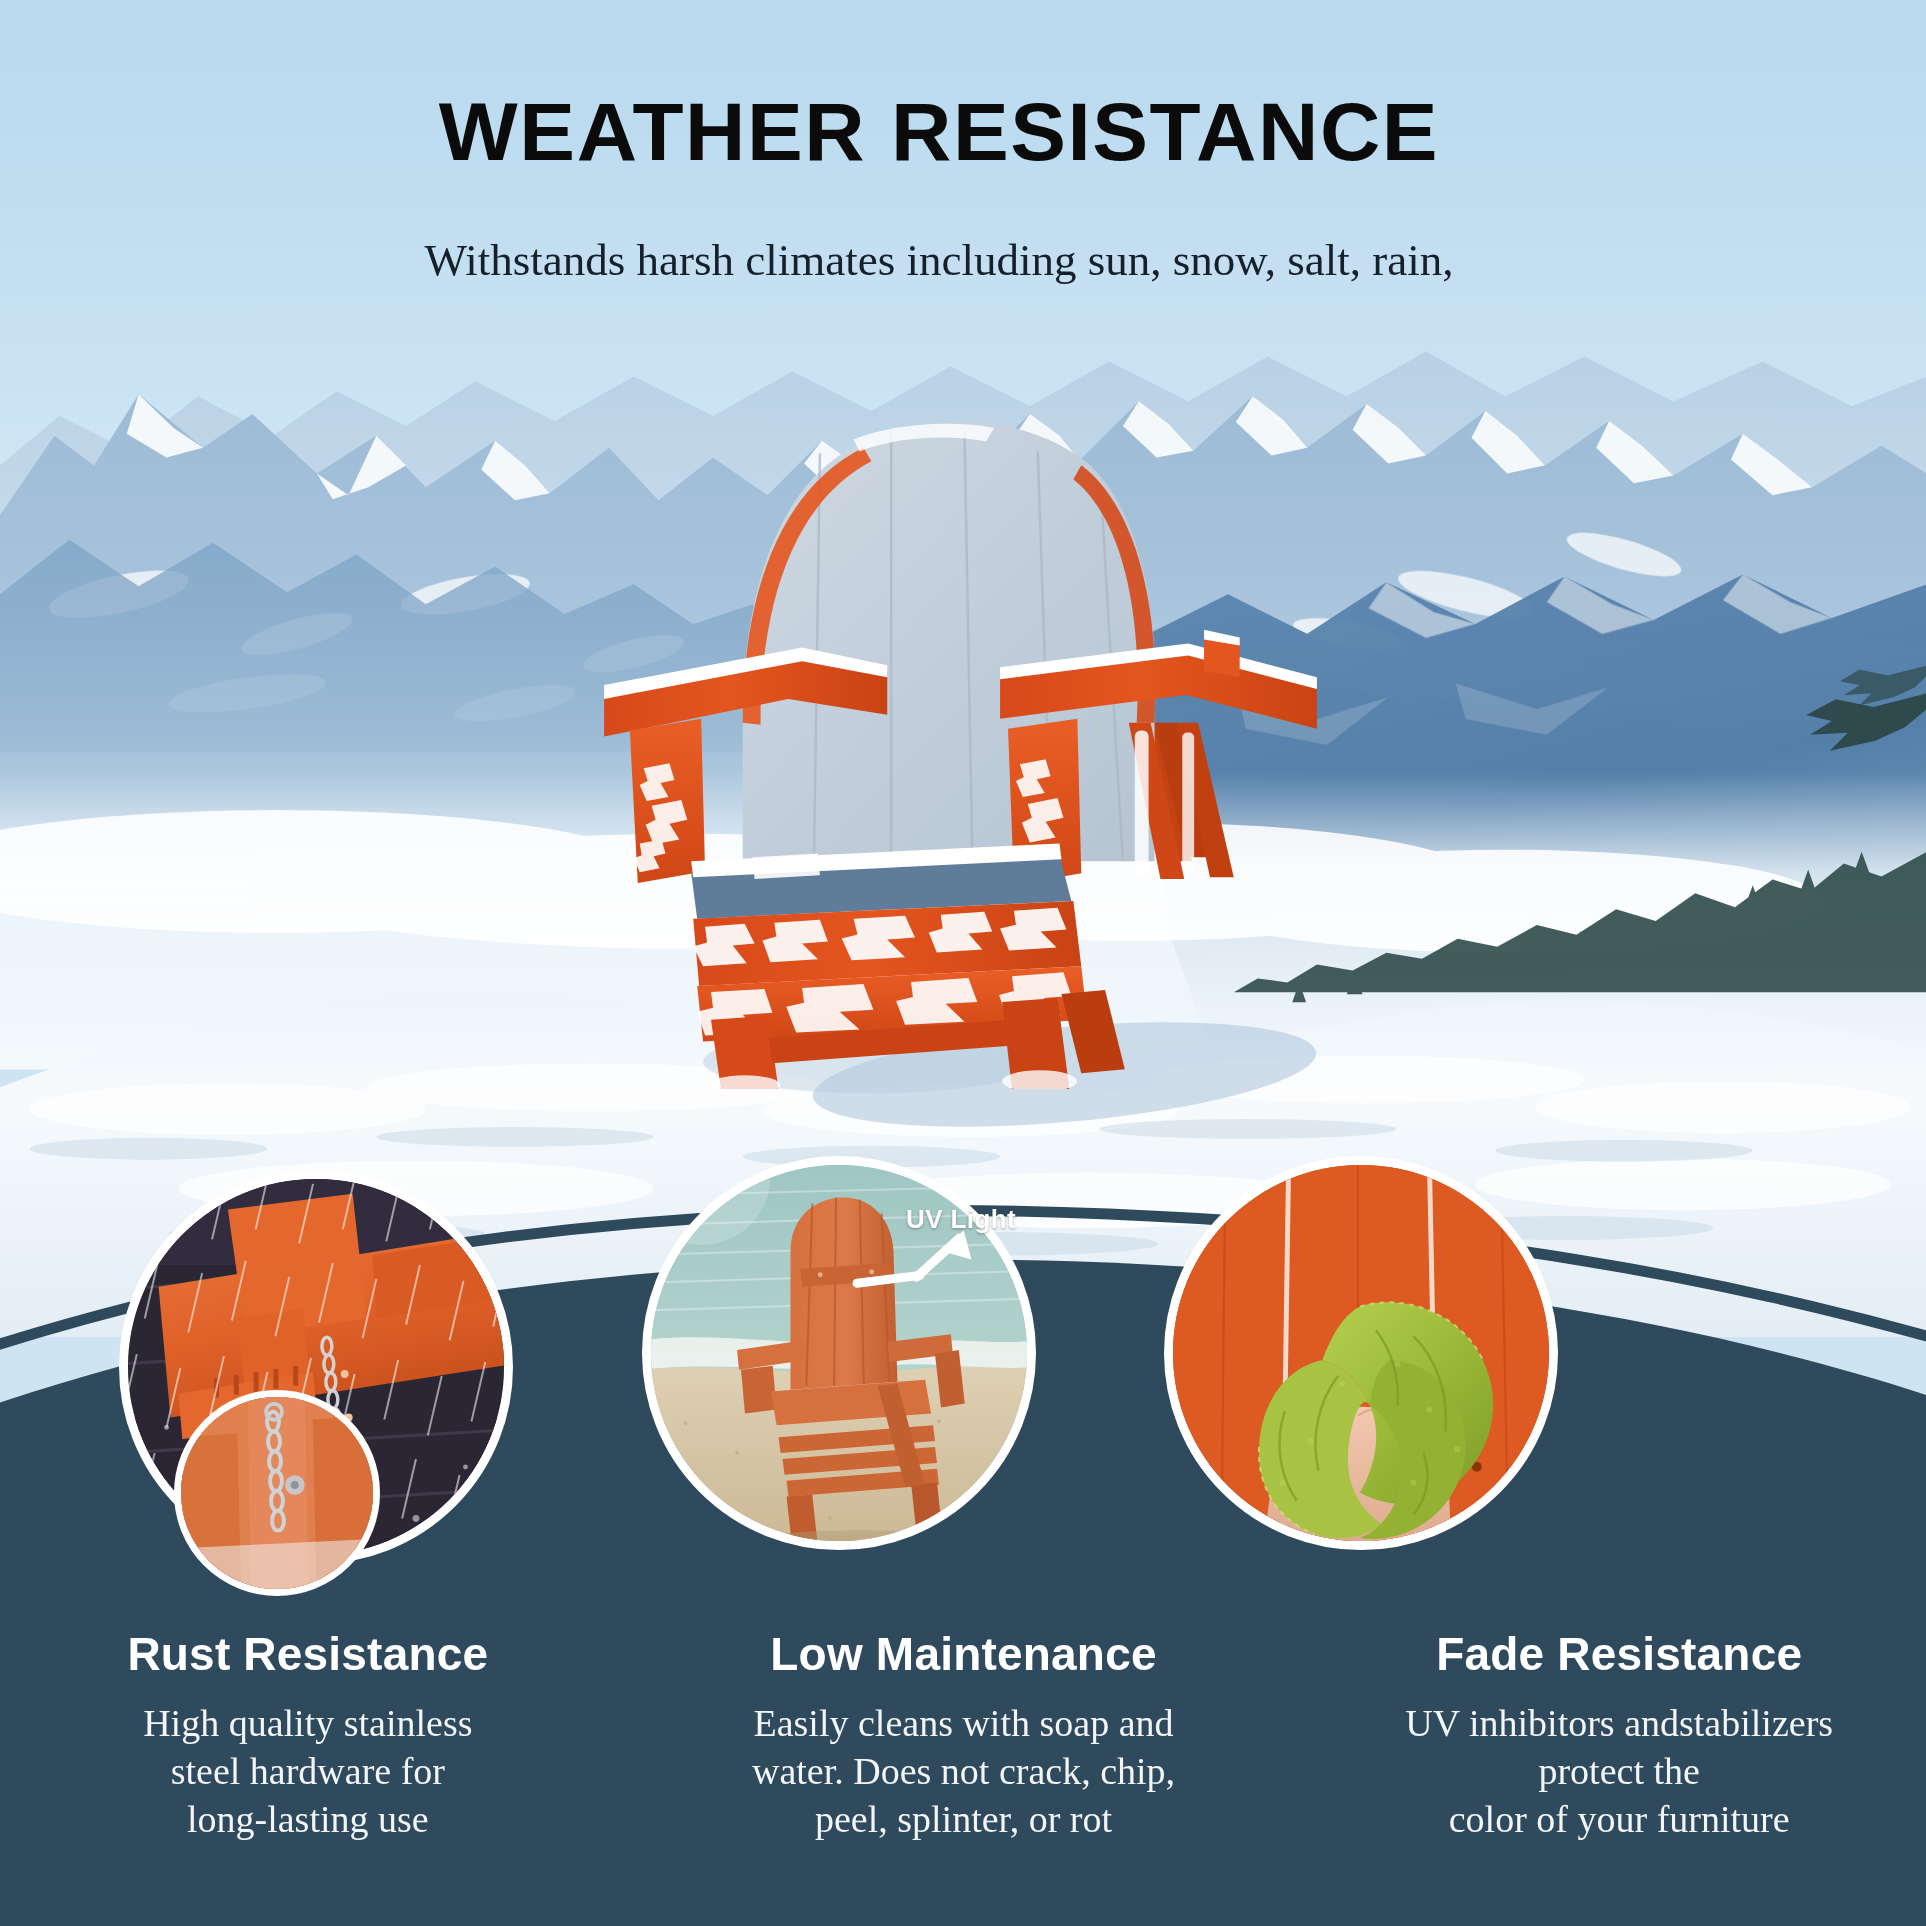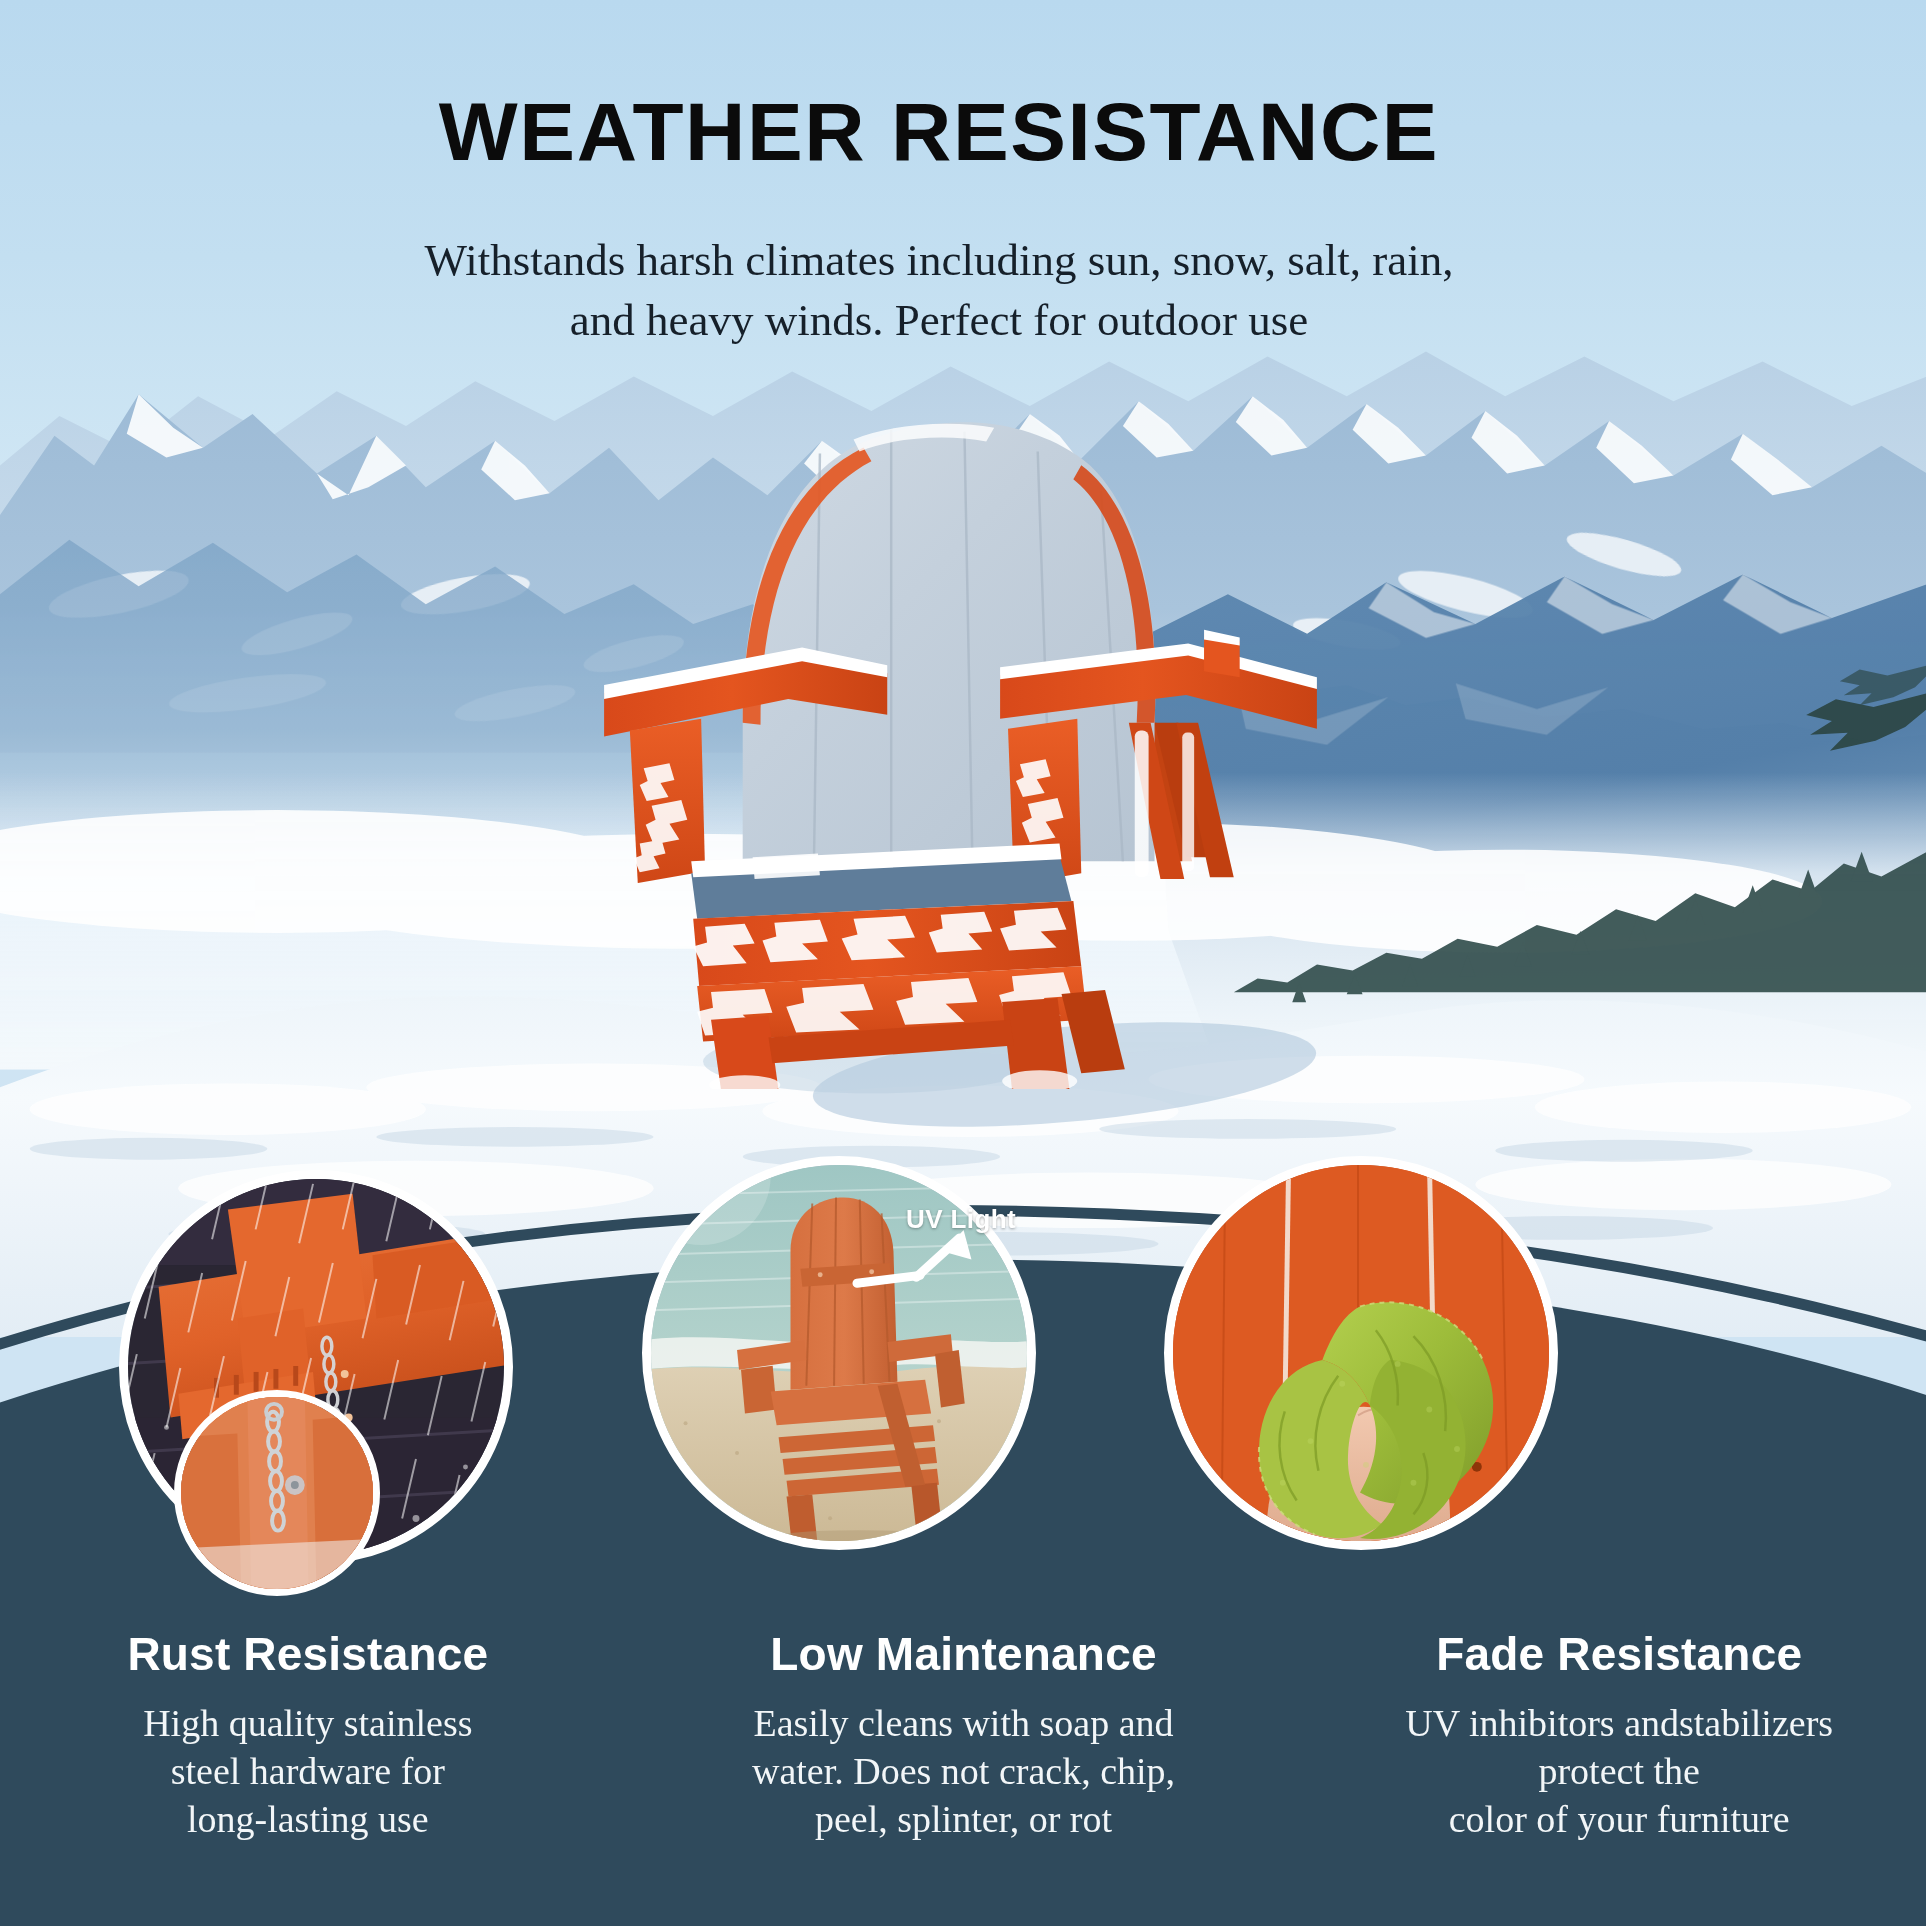--- a/index.html
+++ b/index.html
@@ -350,21 +350,20 @@
       </g>
 
       <path d="M176,648 L420,630 L424,656 L180,674 Z" fill="#c94314"></path>
     </svg>
   </div>
 
   <div class="header">
     <h1 class="title">WEATHER RESISTANCE</h1>
     <p class="subtitle">
       <span>Withstands harsh climates including sun, snow, salt, rain,</span><br>
-      <span>and heavy winds. Perfect for outdoor use</span>
     </p>
   </div>
 
   <div class="wavewrap">
     <svg width="1927" height="808" viewBox="0 0 1946 816">
 
       <path d="M-40,240 C300,128 700,78 1120,96 C1460,110 1740,158 1990,232" fill="none" stroke="#2f4a5c" stroke-width="11" stroke-linecap="round"></path>
 
       <path d="M-40,300 C300,180 720,126 1140,146 C1470,162 1760,212 1990,294
                L1990,830 L-40,830 Z" fill="#2f4a5c"></path>

